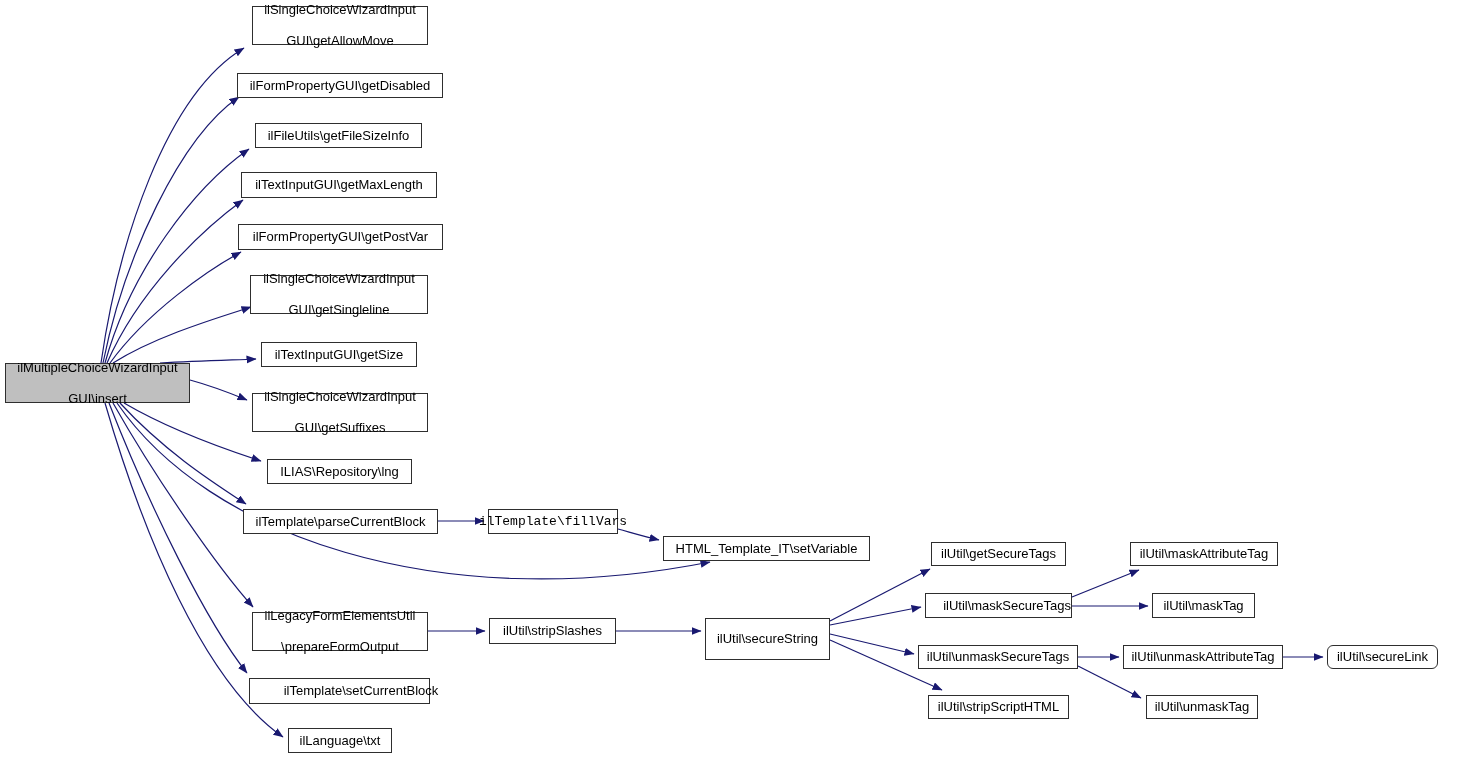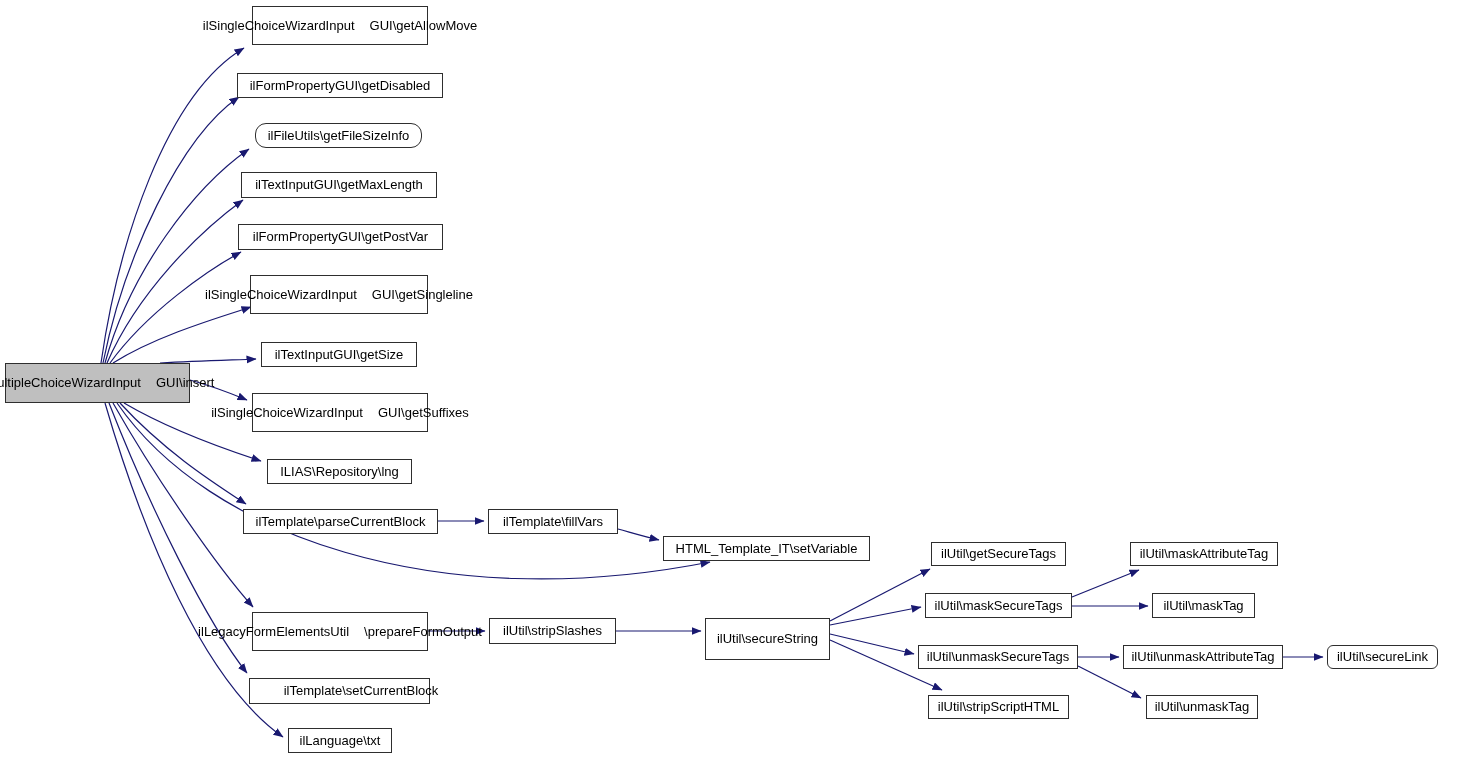--- a/index.html
+++ b/index.html
@@ -1,19 +1,19 @@
 <!DOCTYPE html>
 <html><head>
 <meta charset="utf-8">
 <style>
   html,body{margin:0;padding:0;background:#ffffff;}
   #canvas{position:relative;width:1472px;height:759px;background:#ffffff;overflow:hidden;
           font-family:"Liberation Sans",sans-serif;}
   #edges{position:absolute;left:0;top:0;width:1472px;height:759px;pointer-events:none;}
-  .node{position:absolute;box-sizing:border-box;display:flex;flex-direction:row;
+  .node{position:absolute;box-sizing:border-box;display:flex;flex-direction:column;
         align-items:center;justify-content:center;background:#ffffff;
         border:1px solid #2e2e2e;color:#000;font-size:13px;line-height:16px;
         text-align:center;white-space:nowrap;cursor:pointer;gap:15px;}
   .node.root{background:#bfbfbf;}
   .node span{display:block;}
 </style>
 </head>
 <body>
 
 <div id="canvas">
@@ -62,21 +62,21 @@
 
   <div class="node" style="left:252px;top:6px;width:176px;height:39px;">
     <span>ilSingleChoiceWizardInput</span>
     <span>GUI\getAllowMove</span>
   </div>
 
   <div class="node" style="left:237px;top:73px;width:206px;height:25px;">
     <span>ilFormPropertyGUI\getDisabled</span>
   </div>
 
-  <div class="node" style="left:255px;top:123px;width:167px;height:25px;border-radius:11px;">
+  <div class="node" style="left:255px;top:123px;width:167px;height:25px;">
     <span>ilFileUtils\getFileSizeInfo</span>
   </div>
 
   <div class="node" style="left:241px;top:172px;width:196px;height:26px;">
     <span>ilTextInputGUI\getMaxLength</span>
   </div>
 
   <div class="node" style="left:238px;top:224px;width:205px;height:26px;">
     <span>ilFormPropertyGUI\getPostVar</span>
   </div>
@@ -96,21 +96,21 @@
   </div>
 
   <div class="node" style="left:267px;top:459px;width:145px;height:25px;">
     <span>ILIAS\Repository\lng</span>
   </div>
 
   <div class="node" style="left:243px;top:509px;width:195px;height:25px;">
     <span>ilTemplate\parseCurrentBlock</span>
   </div>
 
-  <div class="node" style="left:488px;top:509px;width:130px;height:25px;">
+  <div class="node" style="left:488px;top:509px;width:130px;height:25px;font-family:Liberation Mono, monospace;">
     <span>ilTemplate\fillVars</span>
   </div>
 
   <div class="node" style="left:663px;top:536px;width:207px;height:25px;">
     <span>HTML_Template_IT\setVariable</span>
   </div>
 
   <div class="node" style="left:252px;top:612px;width:176px;height:39px;">
     <span>ilLegacyFormElementsUtil</span>
     <span>\prepareFormOutput</span>
@@ -133,21 +133,21 @@
   </div>
 
   <div class="node" style="left:931px;top:542px;width:135px;height:24px;">
     <span>ilUtil\getSecureTags</span>
   </div>
 
   <div class="node" style="left:1130px;top:542px;width:148px;height:24px;">
     <span>ilUtil\maskAttributeTag</span>
   </div>
 
-  <div class="node" style="left:925px;top:593px;width:147px;height:25px;">
+  <div class="node" style="left:925px;top:593px;width:147px;height:25px;align-items:flex-end;">
     <span>ilUtil\maskSecureTags</span>
   </div>
 
   <div class="node" style="left:1152px;top:593px;width:103px;height:25px;">
     <span>ilUtil\maskTag</span>
   </div>
 
   <div class="node" style="left:918px;top:645px;width:160px;height:24px;">
     <span>ilUtil\unmaskSecureTags</span>
   </div>

